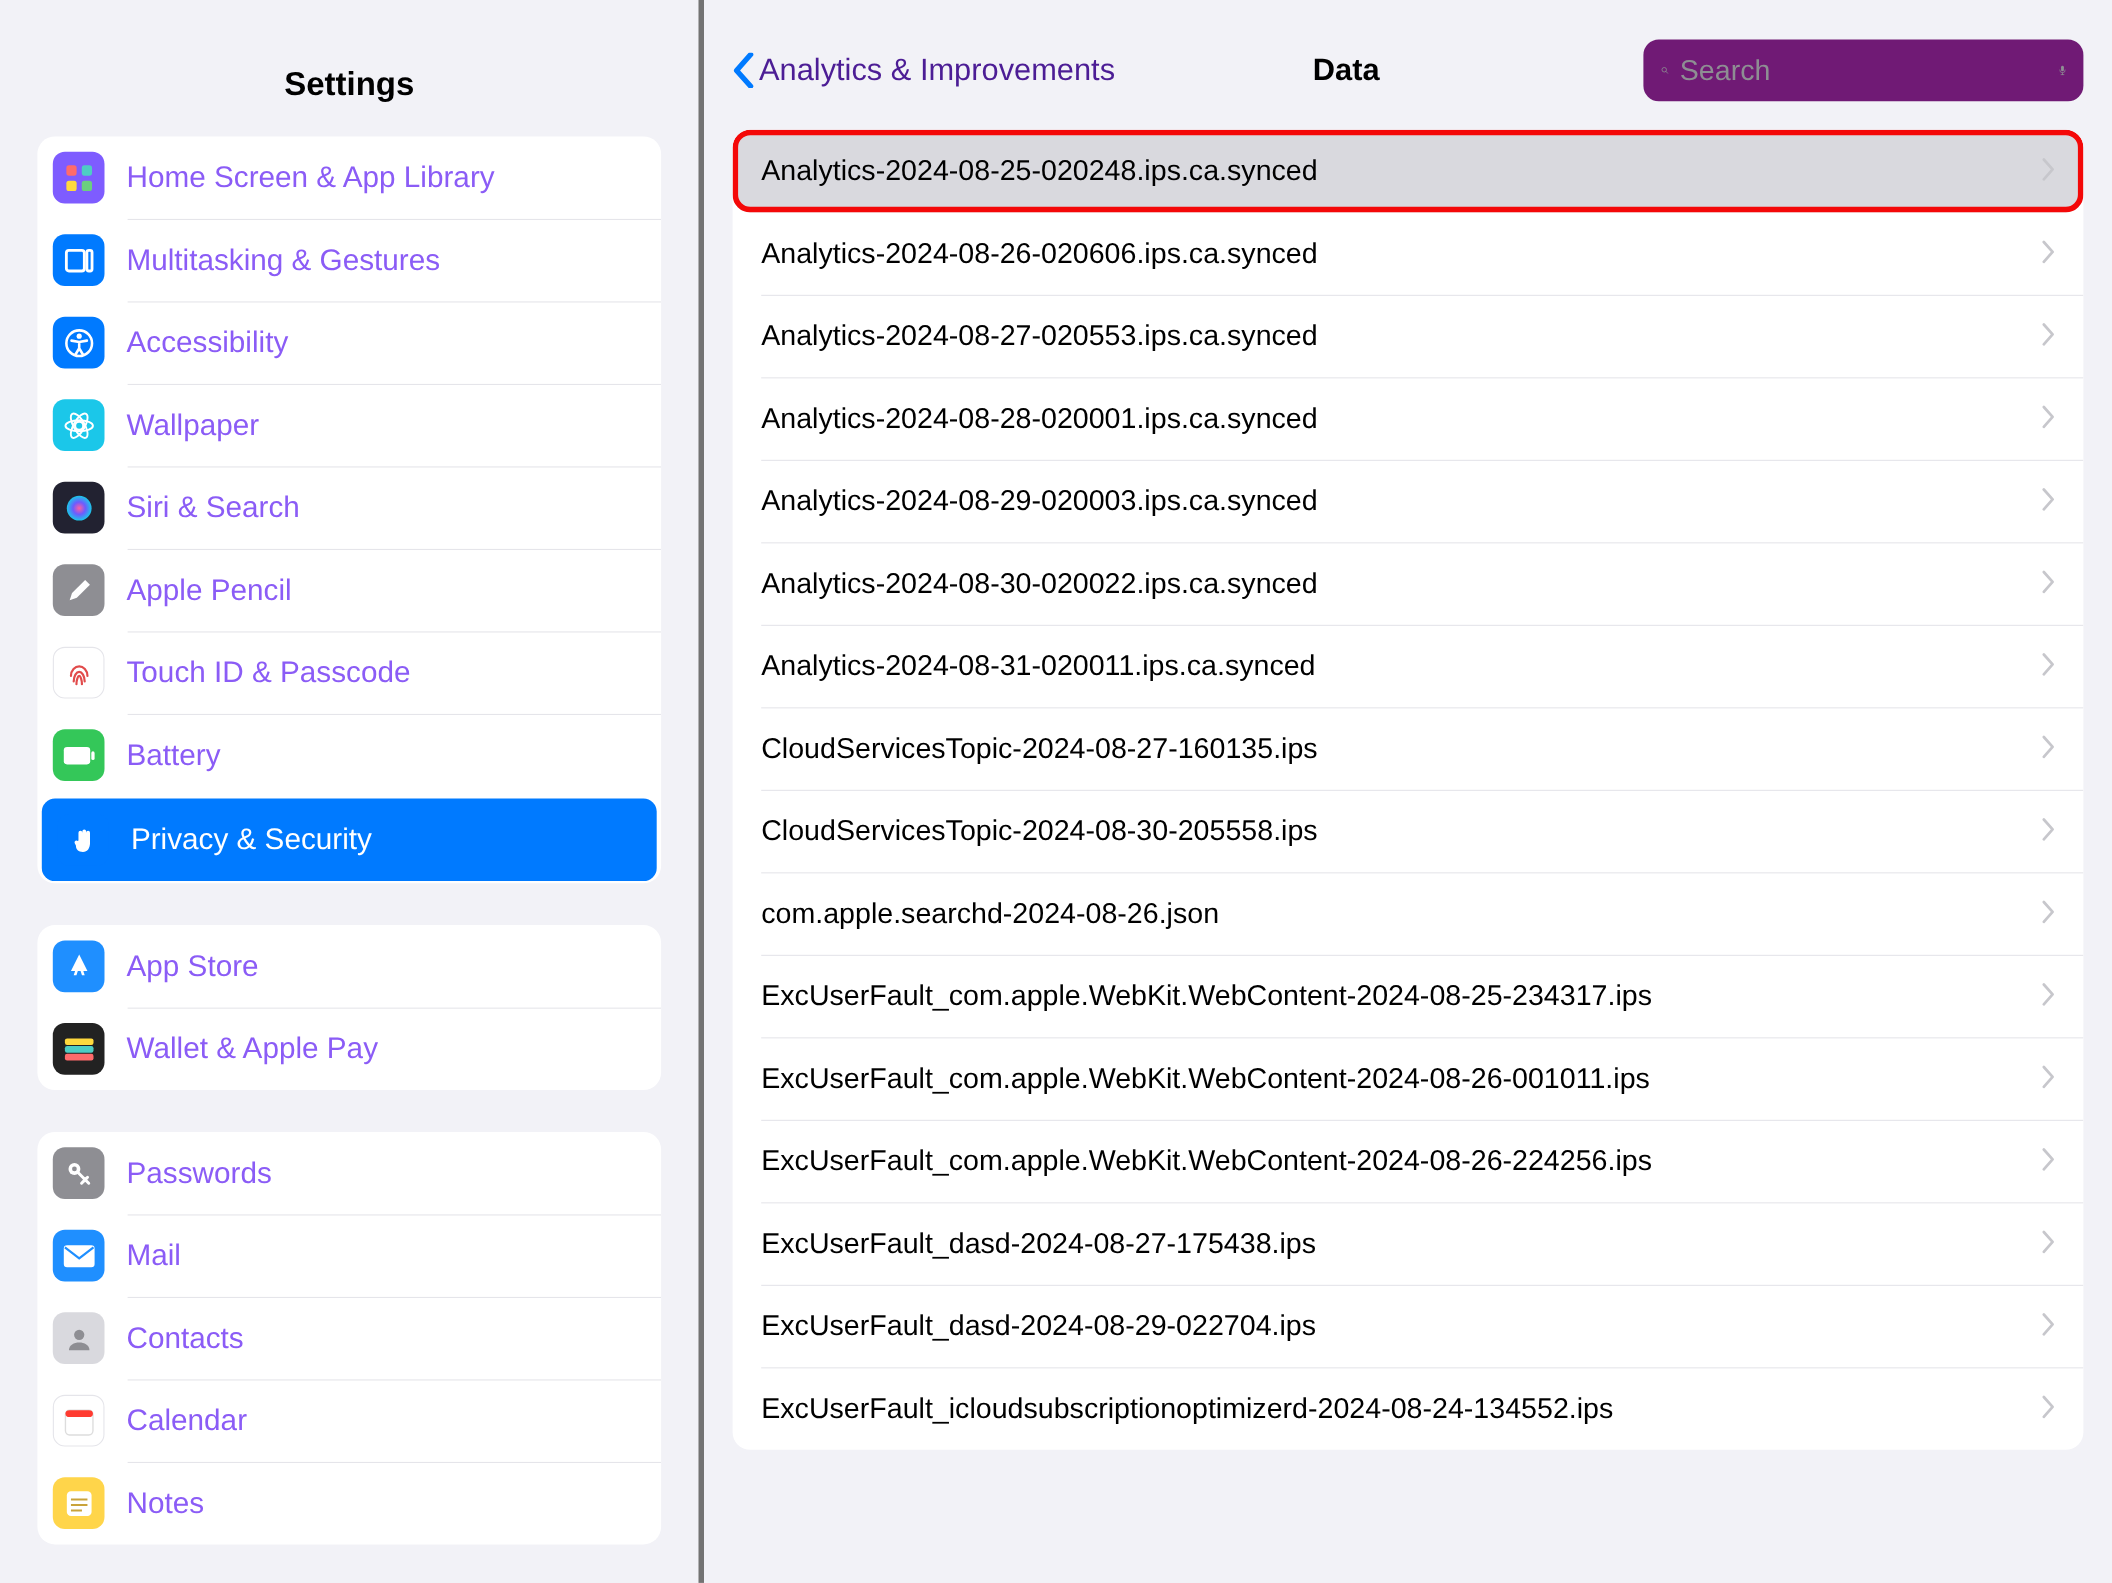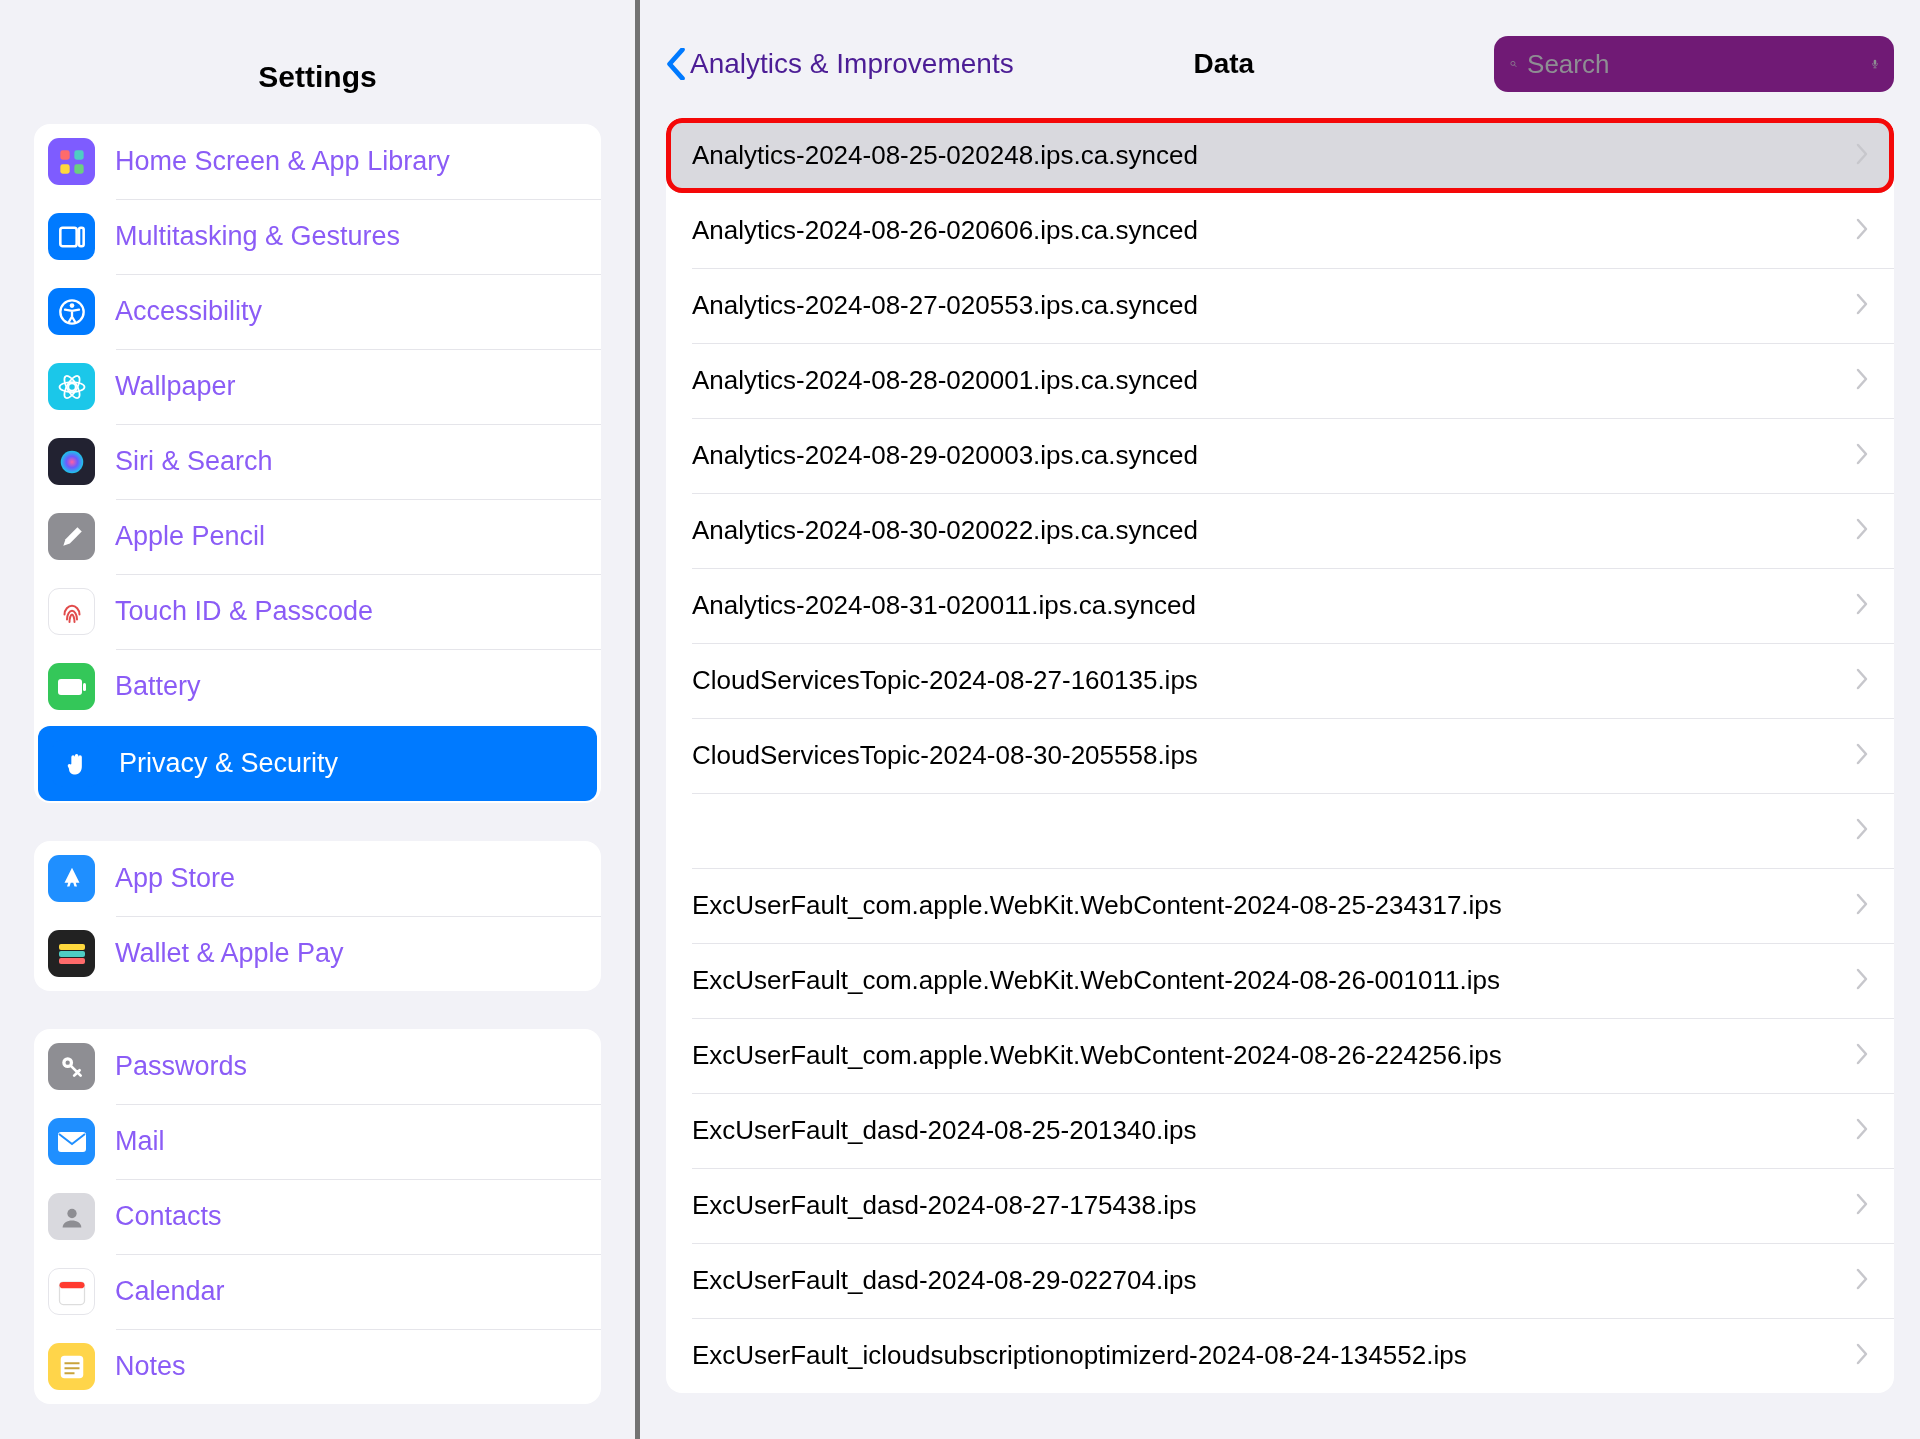--- a/index.html
+++ b/index.html
@@ -315,20 +315,21 @@
             </svg></span>
         </div>
         <div class="data-row">
           <span class="row-text">CloudServicesTopic-2024-08-30-205558.ips</span>
           <span class="spacer"></span>
           <span class="chevron"><svg class="chev-svg" viewBox="0 0 12 20">
               <path d="M2 1 L10 10 L2 19" fill="none" stroke="#c7c7cc" stroke-width="2.5" stroke-linecap="round" stroke-linejoin="round"></path>
             </svg></span>
         </div>
         <div class="data-row">
+          <span class="row-text">com.apple.searchd-2024-08-26.json</span>
           <span class="spacer"></span>
           <span class="chevron"><svg class="chev-svg" viewBox="0 0 12 20">
               <path d="M2 1 L10 10 L2 19" fill="none" stroke="#c7c7cc" stroke-width="2.5" stroke-linecap="round" stroke-linejoin="round"></path>
             </svg></span>
         </div>
         <div class="data-row">
           <span class="row-text">ExcUserFault_com.apple.WebKit.WebContent-2024-08-25-234317.ips</span>
           <span class="spacer"></span>
           <span class="chevron"><svg class="chev-svg" viewBox="0 0 12 20">
               <path d="M2 1 L10 10 L2 19" fill="none" stroke="#c7c7cc" stroke-width="2.5" stroke-linecap="round" stroke-linejoin="round"></path>
@@ -336,27 +337,20 @@
         </div>
         <div class="data-row">
           <span class="row-text">ExcUserFault_com.apple.WebKit.WebContent-2024-08-26-001011.ips</span>
           <span class="spacer"></span>
           <span class="chevron"><svg class="chev-svg" viewBox="0 0 12 20">
               <path d="M2 1 L10 10 L2 19" fill="none" stroke="#c7c7cc" stroke-width="2.5" stroke-linecap="round" stroke-linejoin="round"></path>
             </svg></span>
         </div>
         <div class="data-row">
           <span class="row-text">ExcUserFault_com.apple.WebKit.WebContent-2024-08-26-224256.ips</span>
-          <span class="spacer"></span>
-          <span class="chevron"><svg class="chev-svg" viewBox="0 0 12 20">
-              <path d="M2 1 L10 10 L2 19" fill="none" stroke="#c7c7cc" stroke-width="2.5" stroke-linecap="round" stroke-linejoin="round"></path>
-            </svg></span>
-        </div>
-        <div class="data-row">
-          <span class="row-text">ExcUserFault_dasd-2024-08-25-201340.ips</span>
           <span class="spacer"></span>
           <span class="chevron"><svg class="chev-svg" viewBox="0 0 12 20">
               <path d="M2 1 L10 10 L2 19" fill="none" stroke="#c7c7cc" stroke-width="2.5" stroke-linecap="round" stroke-linejoin="round"></path>
             </svg></span>
         </div>
         <div class="data-row">
           <span class="row-text">ExcUserFault_dasd-2024-08-27-175438.ips</span>
           <span class="spacer"></span>
           <span class="chevron"><svg class="chev-svg" viewBox="0 0 12 20">
               <path d="M2 1 L10 10 L2 19" fill="none" stroke="#c7c7cc" stroke-width="2.5" stroke-linecap="round" stroke-linejoin="round"></path>

